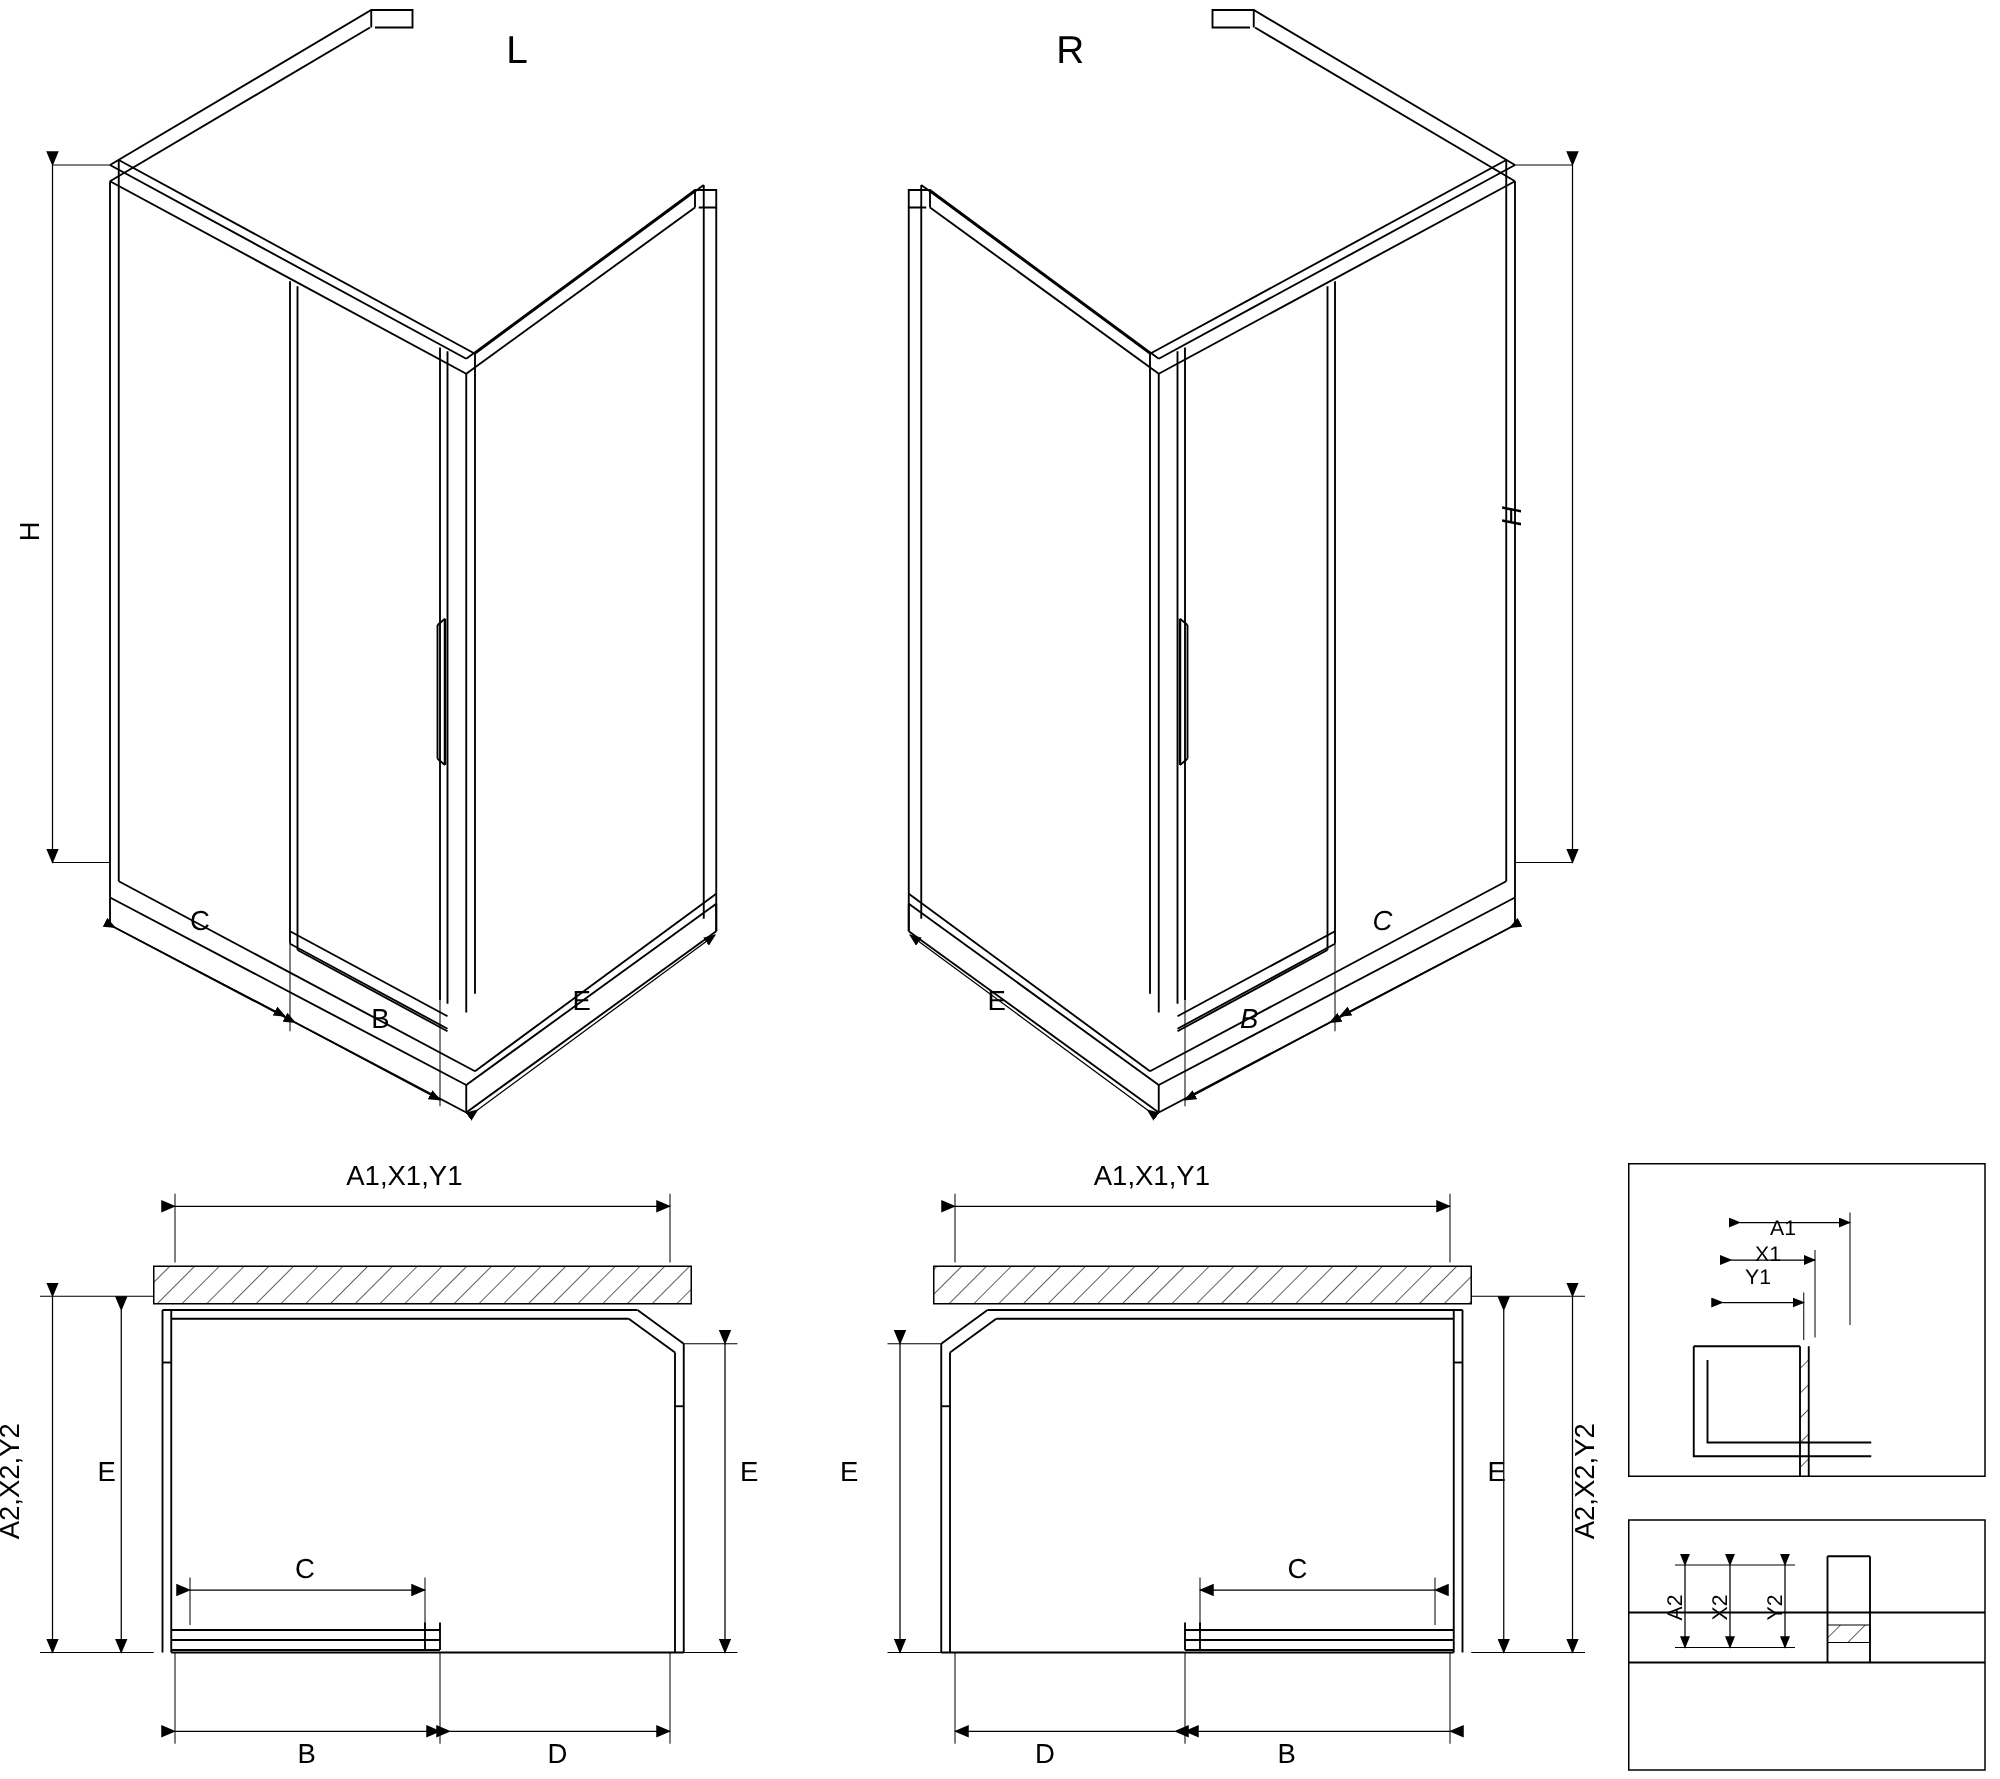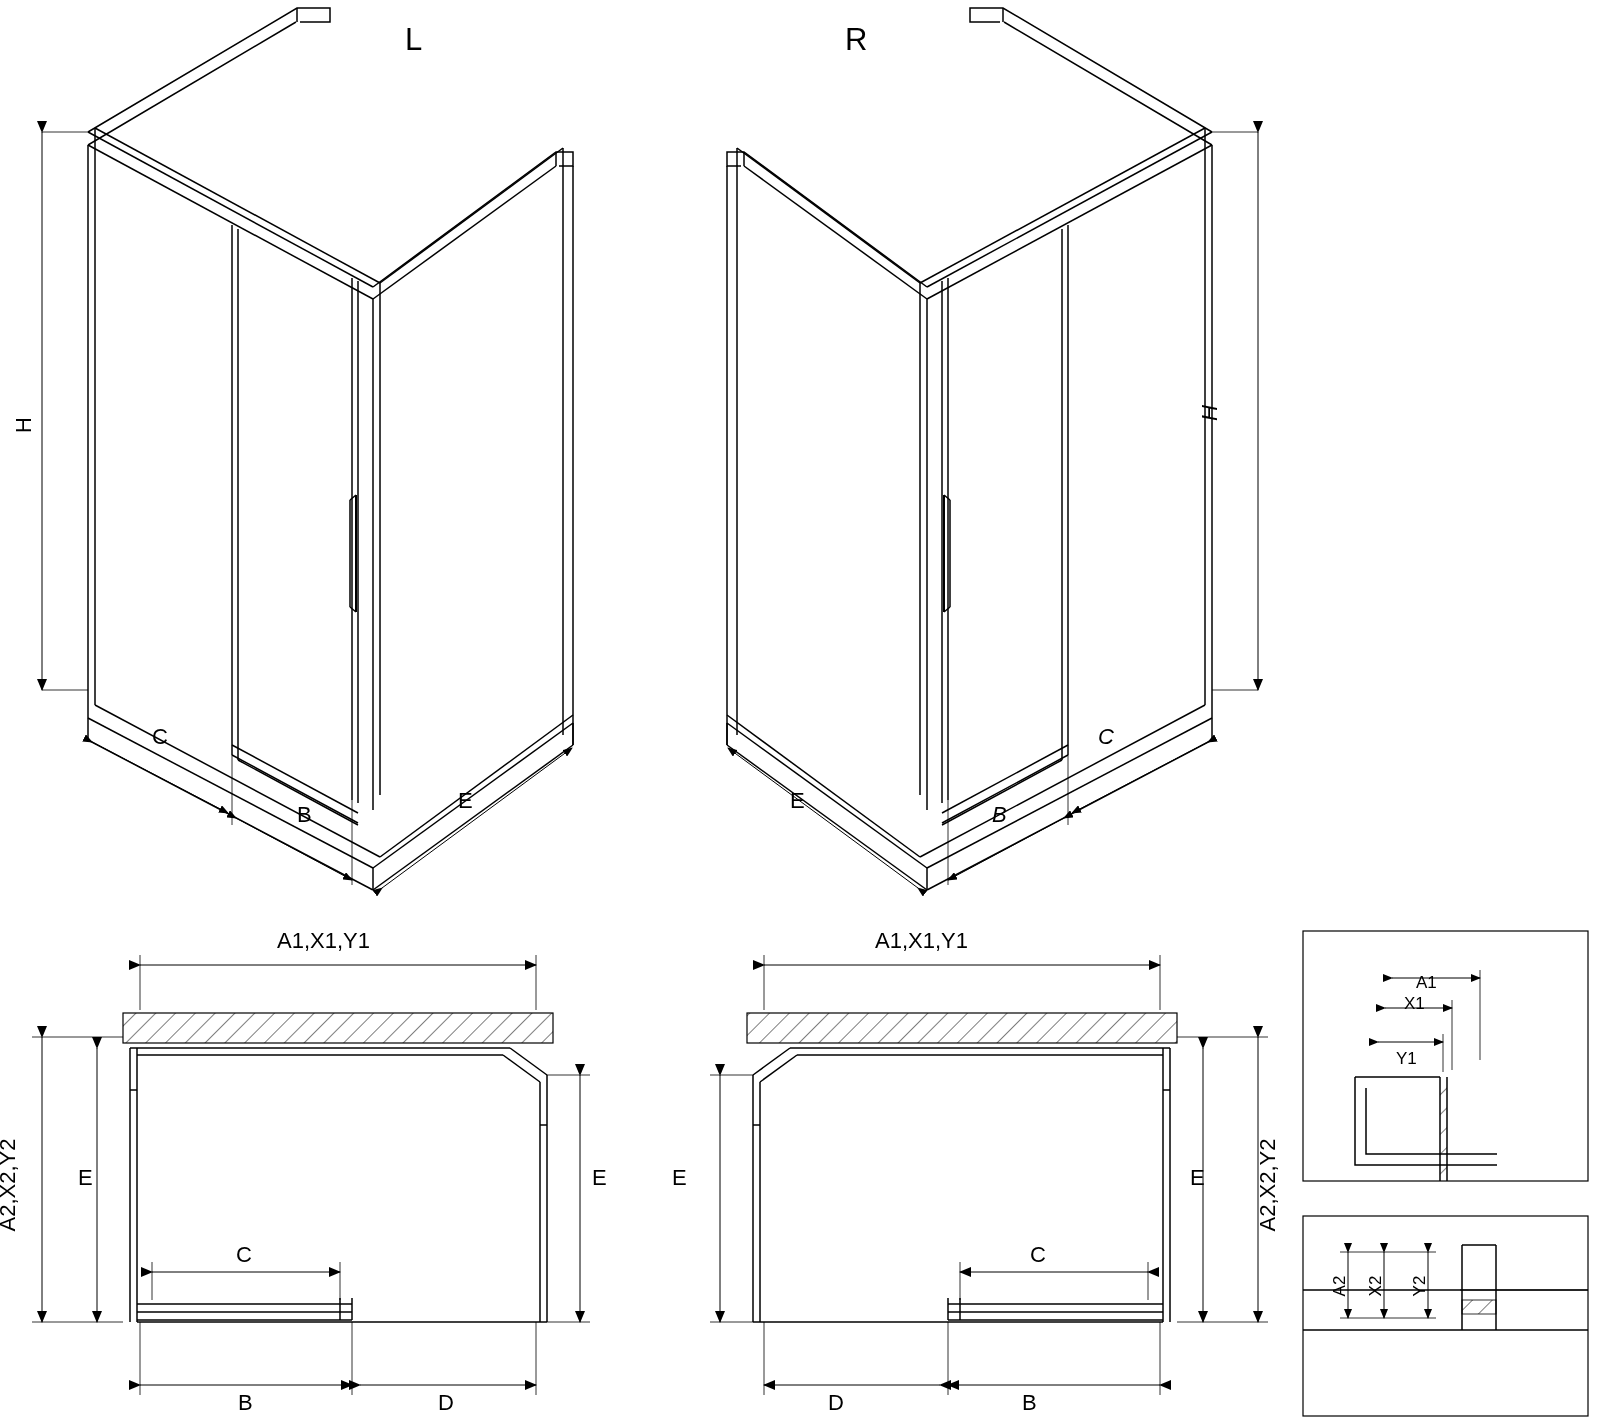--- a/index.html
+++ b/index.html
@@ -289,19 +289,19 @@
 <div class="lbl dim" style="left:875px;top:928px;">A1,X1,Y1</div>
 <div class="lbl dim rot90" style="left:1222px;top:1172px;">A2,X2,Y2</div>
 <div class="lbl dim" style="left:672px;top:1165px;">E</div>
 <div class="lbl dim" style="left:1190px;top:1165px;">E</div>
 <div class="lbl dim" style="left:1030px;top:1242px;">C</div>
 <div class="lbl dim" style="left:828px;top:1390px;">D</div>
 <div class="lbl dim" style="left:1022px;top:1390px;">B</div>
 
 <div class="lbl small" style="left:1416px;top:945px;margin-top:28px;">A1</div>
 <div class="lbl small" style="left:1404px;top:994px;">X1</div>
-<div class="lbl small" style="left:1396px;top:1012px;margin-top:37px;">Y1</div>
+<div class="lbl small" style="left:1396px;top:1012px;">Y1</div>
 
 <div class="lbl small rot90" style="left:1330px;top:1276px;">A2</div>
 <div class="lbl small rot90" style="left:1366px;top:1276px;">X2</div>
 <div class="lbl small rot90" style="left:1410px;top:1276px;">Y2</div>
 
 </div>
 
 </body></html>

